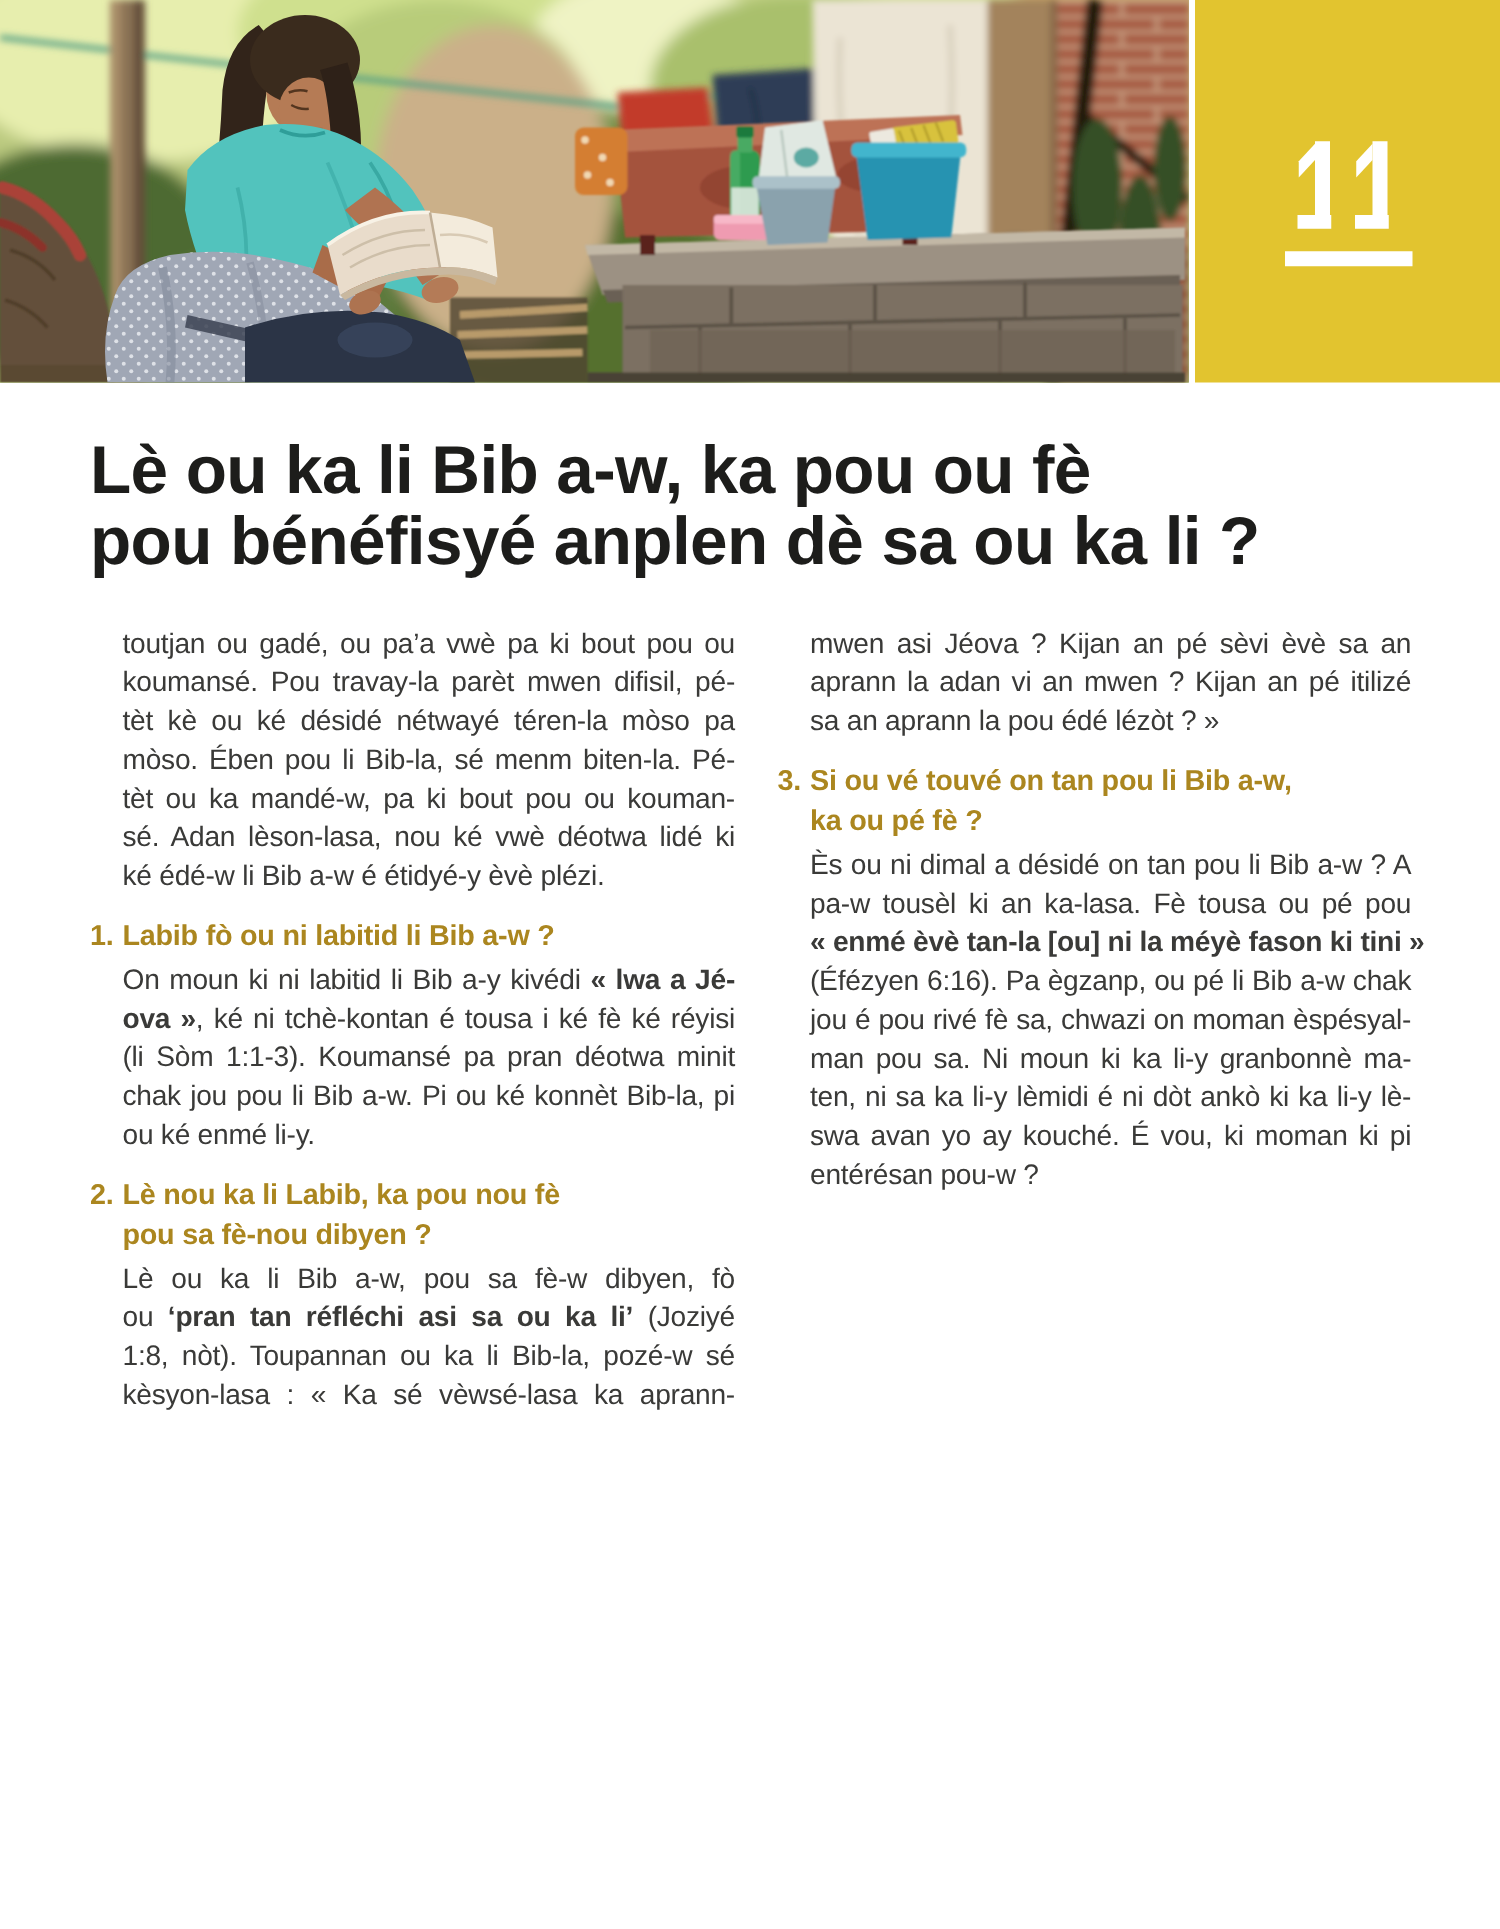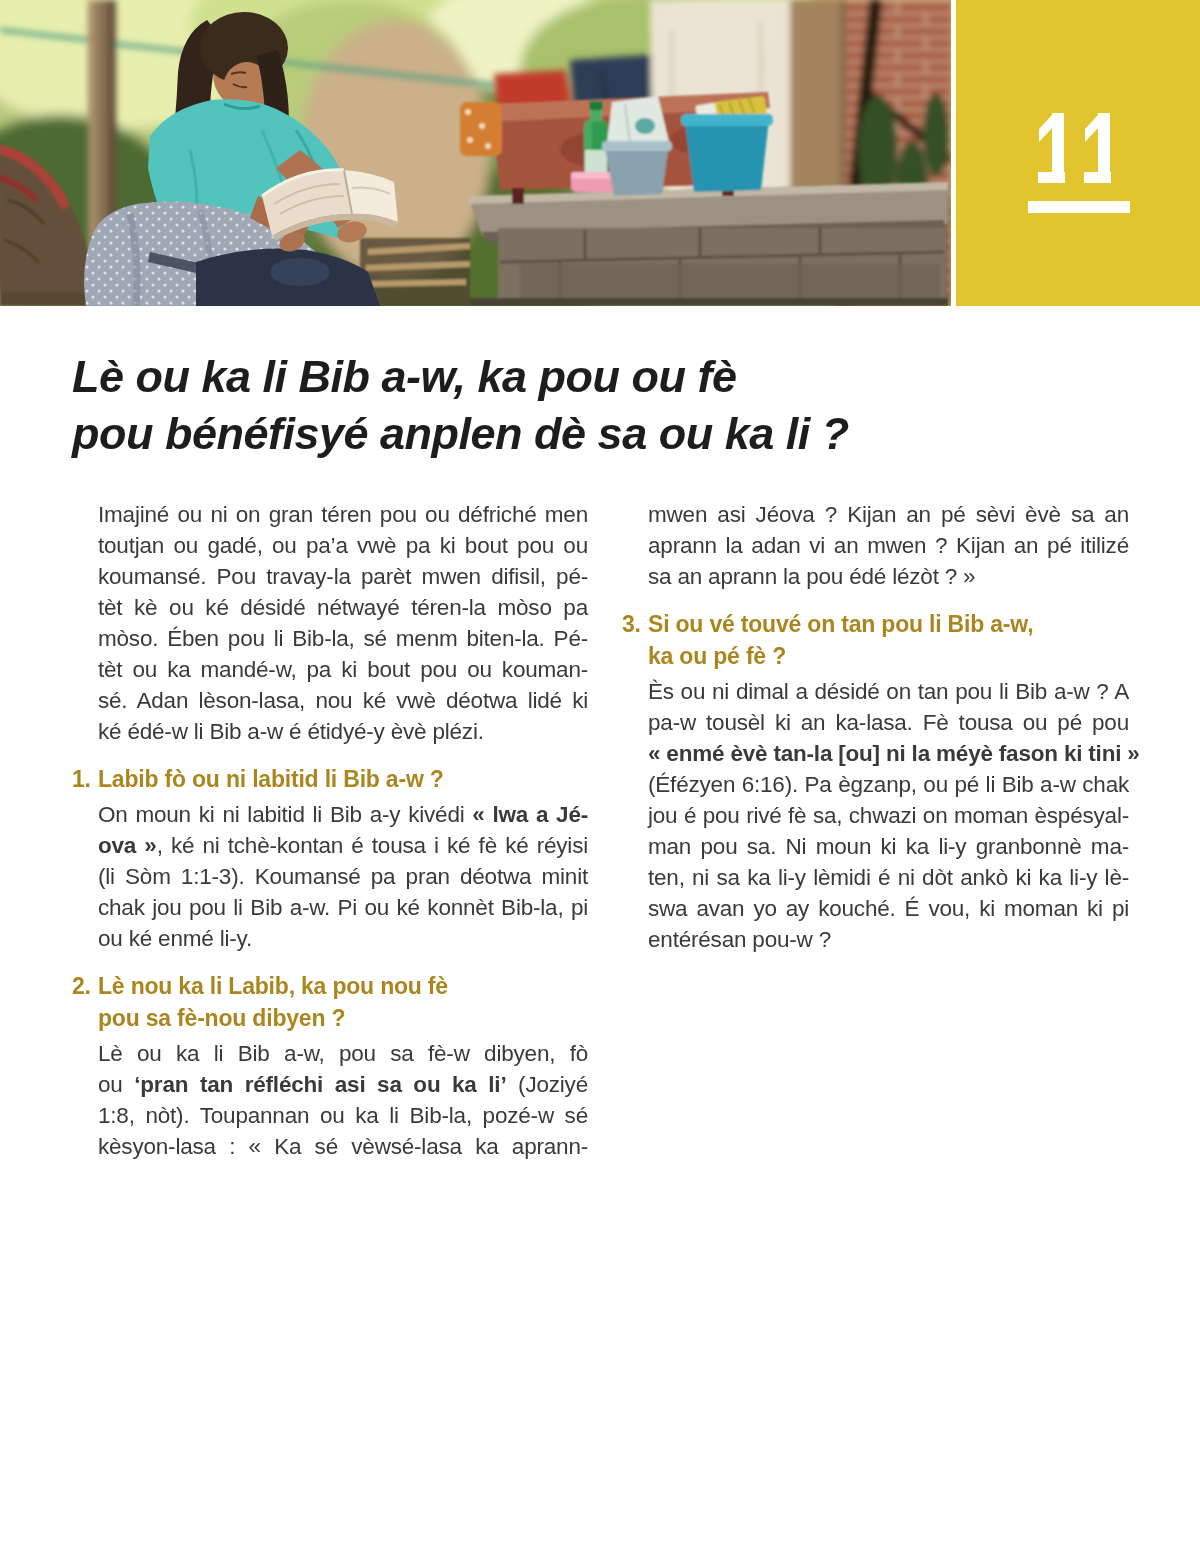--- a/index.html
+++ b/index.html
@@ -3,21 +3,21 @@
 <meta charset="utf-8">
 <style>
   html,body{margin:0;padding:0;}
   body{width:1200px;height:1543px;background:#ffffff;font-family:"Liberation Sans",sans-serif;}
   .page{position:relative;width:1200px;height:1543px;background:#fff;overflow:hidden;}
 
   .photo{position:absolute;left:0;top:0;width:951px;height:306px;overflow:hidden;background:#a8b868;}
   .badge{position:absolute;left:956px;top:0;width:244px;height:306px;background:var(--badge_yellow,#e2c42f);}
 
   .title{position:absolute;left:72px;top:348px;width:1060px;color:var(--title_ink,#1d1d1b);
-         font-weight:700;font-size:45px;line-height:57px;letter-spacing:-0.5px;font-style:italic;}
+         font-weight:700;font-size:54px;line-height:57px;letter-spacing:-0.5px;}
   .title .tline{white-space:nowrap;}
 
   .col{position:absolute;top:499px;color:var(--body_ink,#3a3a38);font-size:22.5px;line-height:31px;letter-spacing:-0.2px;}
   .col-left{left:72px;width:516px;}
   .col-right{left:622px;width:507px;}
 
   .p{margin:0 0 0 26px;}
   .line{text-align:justify;text-align-last:left;white-space:nowrap;}
   .line.just{text-align-last:justify;}
   .b{font-weight:700;}
@@ -212,21 +212,20 @@
     </svg>
   </div>
 
   <div class="title">
     <div class="tline">Lè ou ka li Bib a-w, ka pou ou fè</div>
     <div class="tline">pou bénéfisyé anplen dè sa ou ka li ?</div>
   </div>
 
   <div class="col col-left">
       <div class="p">
-        <div class="line just"><span>Imajiné ou ni on gran téren pou ou défriché men</span></div>
         <div class="line just"><span>toutjan ou gadé, ou pa’a vwè pa ki bout pou ou</span></div>
         <div class="line just"><span>koumansé. Pou travay-la parèt mwen difisil, pé-</span></div>
         <div class="line just"><span>tèt kè ou ké désidé nétwayé téren-la mòso pa</span></div>
         <div class="line just"><span>mòso. Ében pou li Bib-la, sé menm biten-la. Pé-</span></div>
         <div class="line just"><span>tèt ou ka mandé-w, pa ki bout pou ou kouman-</span></div>
         <div class="line just"><span>sé. Adan lèson-lasa, nou ké vwè déotwa lidé ki</span></div>
         <div class="line"><span>ké édé-w li Bib a-w é étidyé-y èvè plézi.</span></div>
       </div>
       <div class="q">
         <span class="qnum">1.</span>

